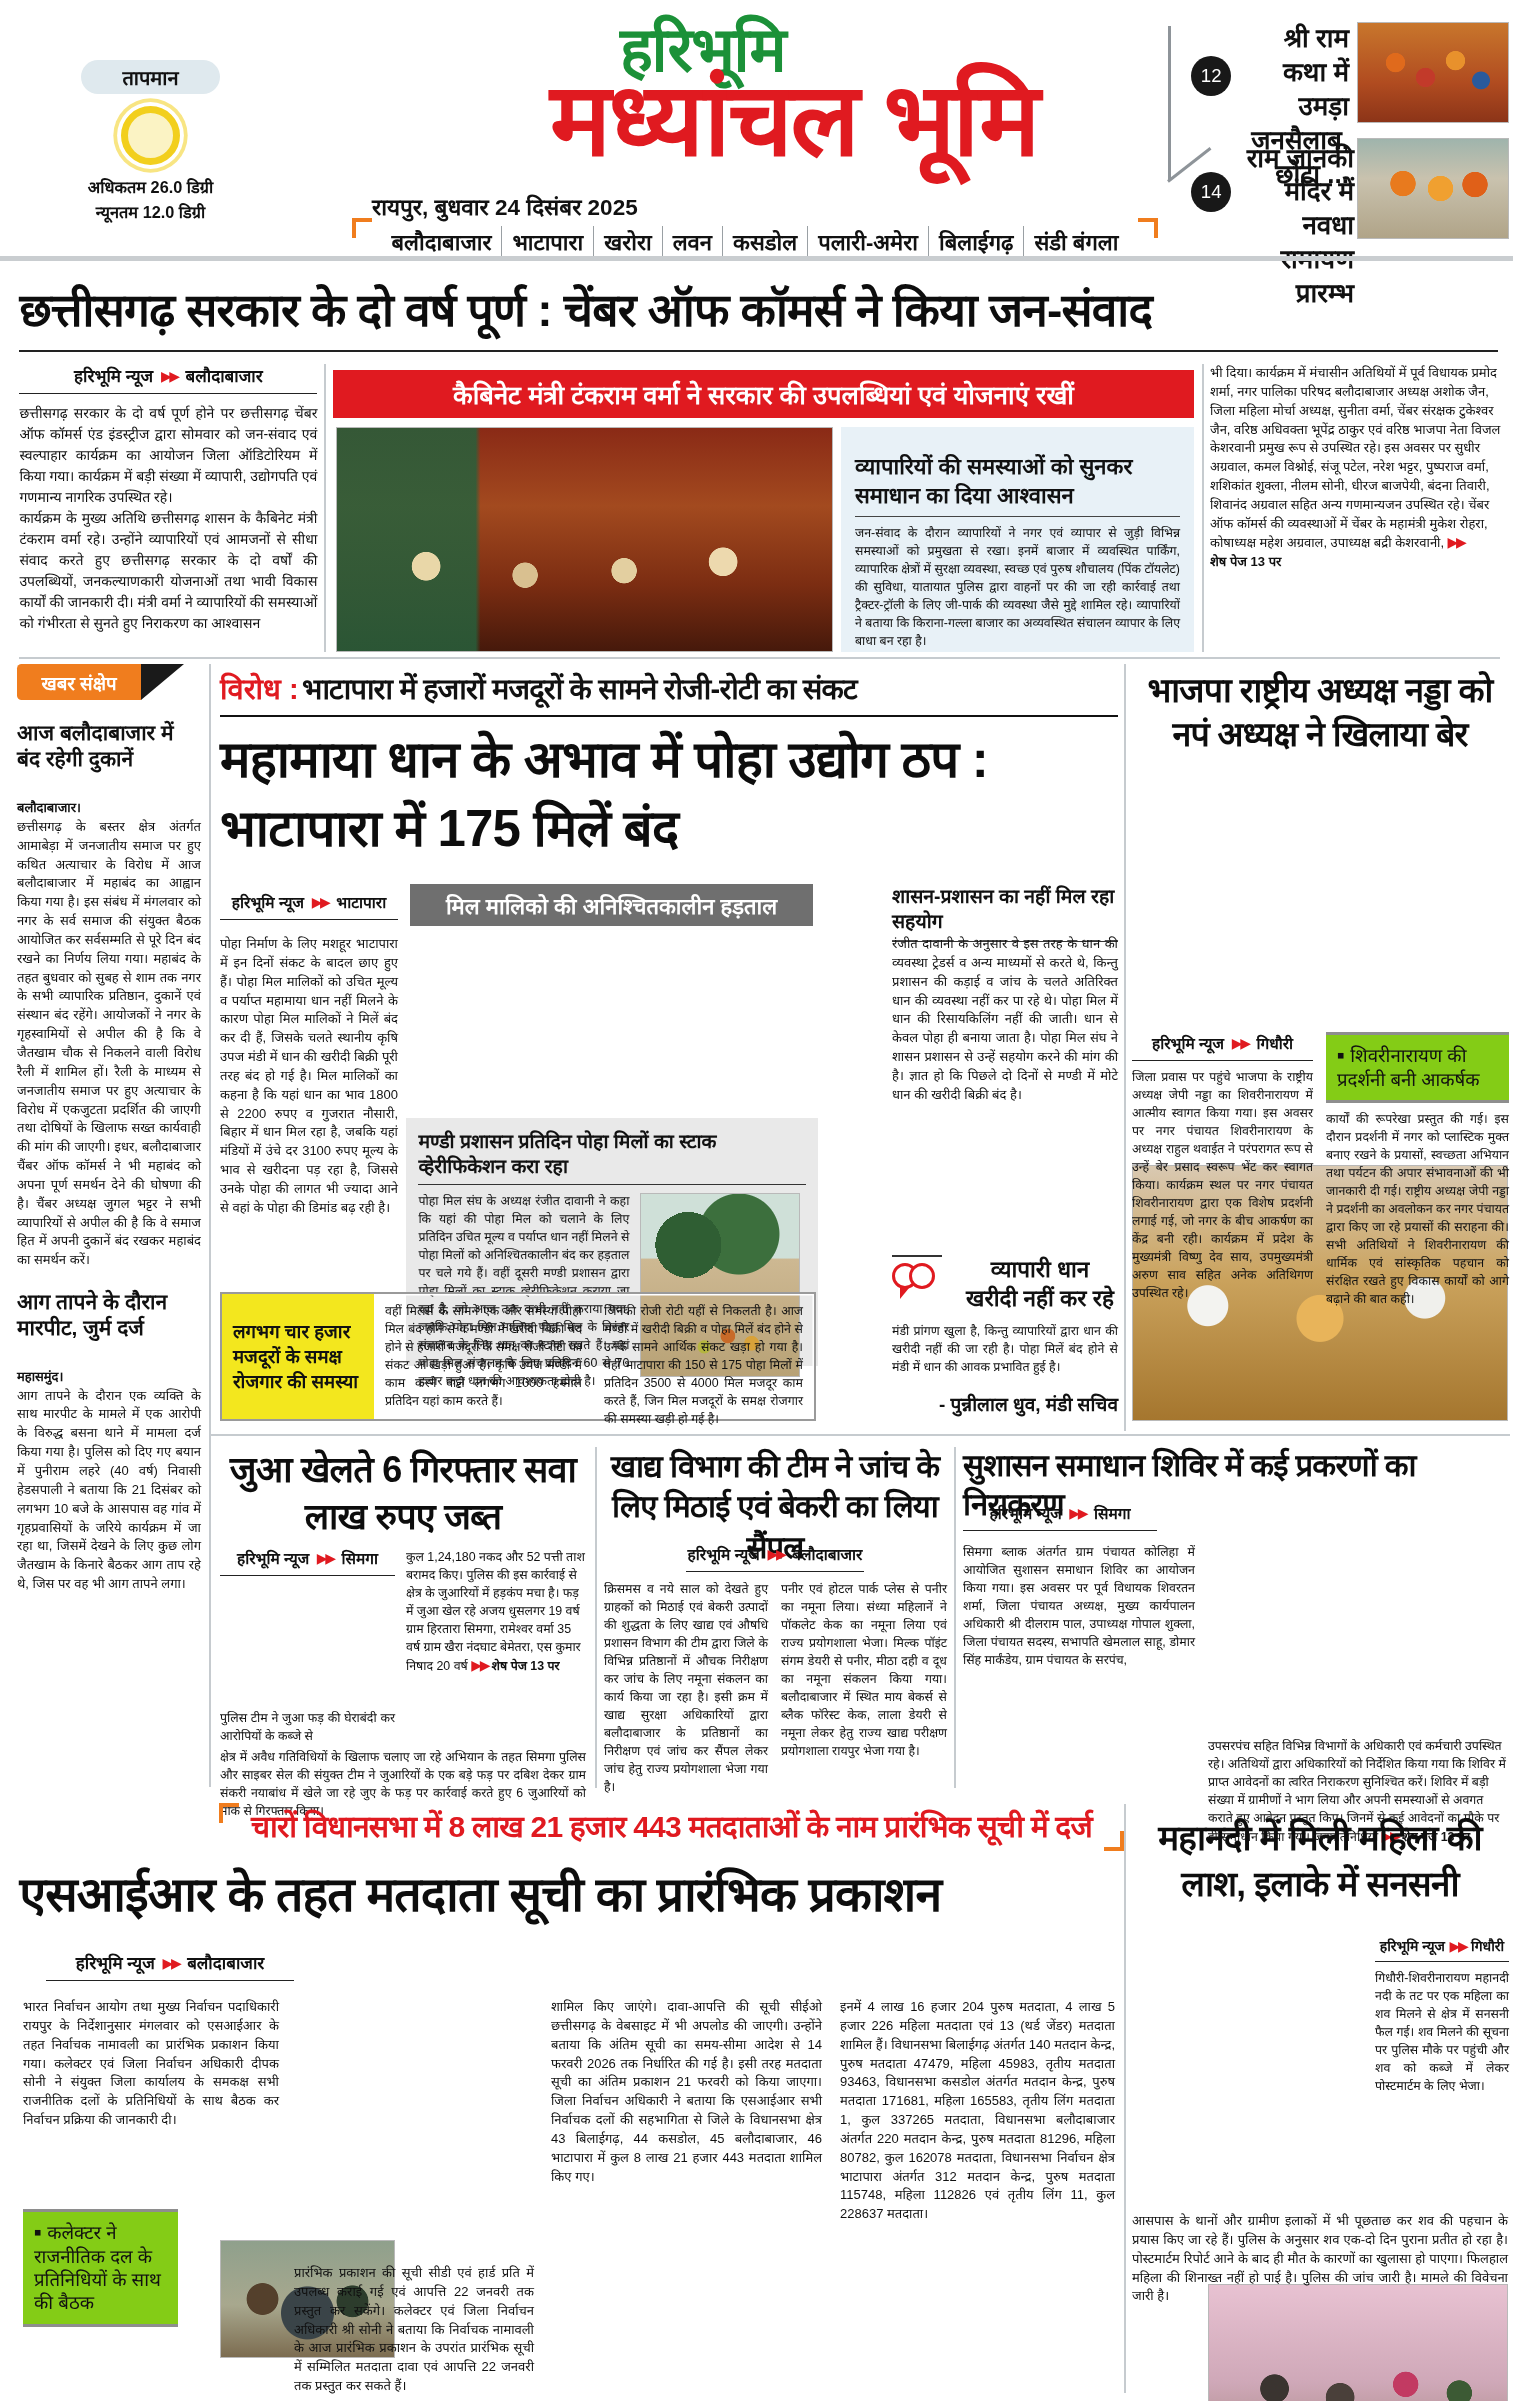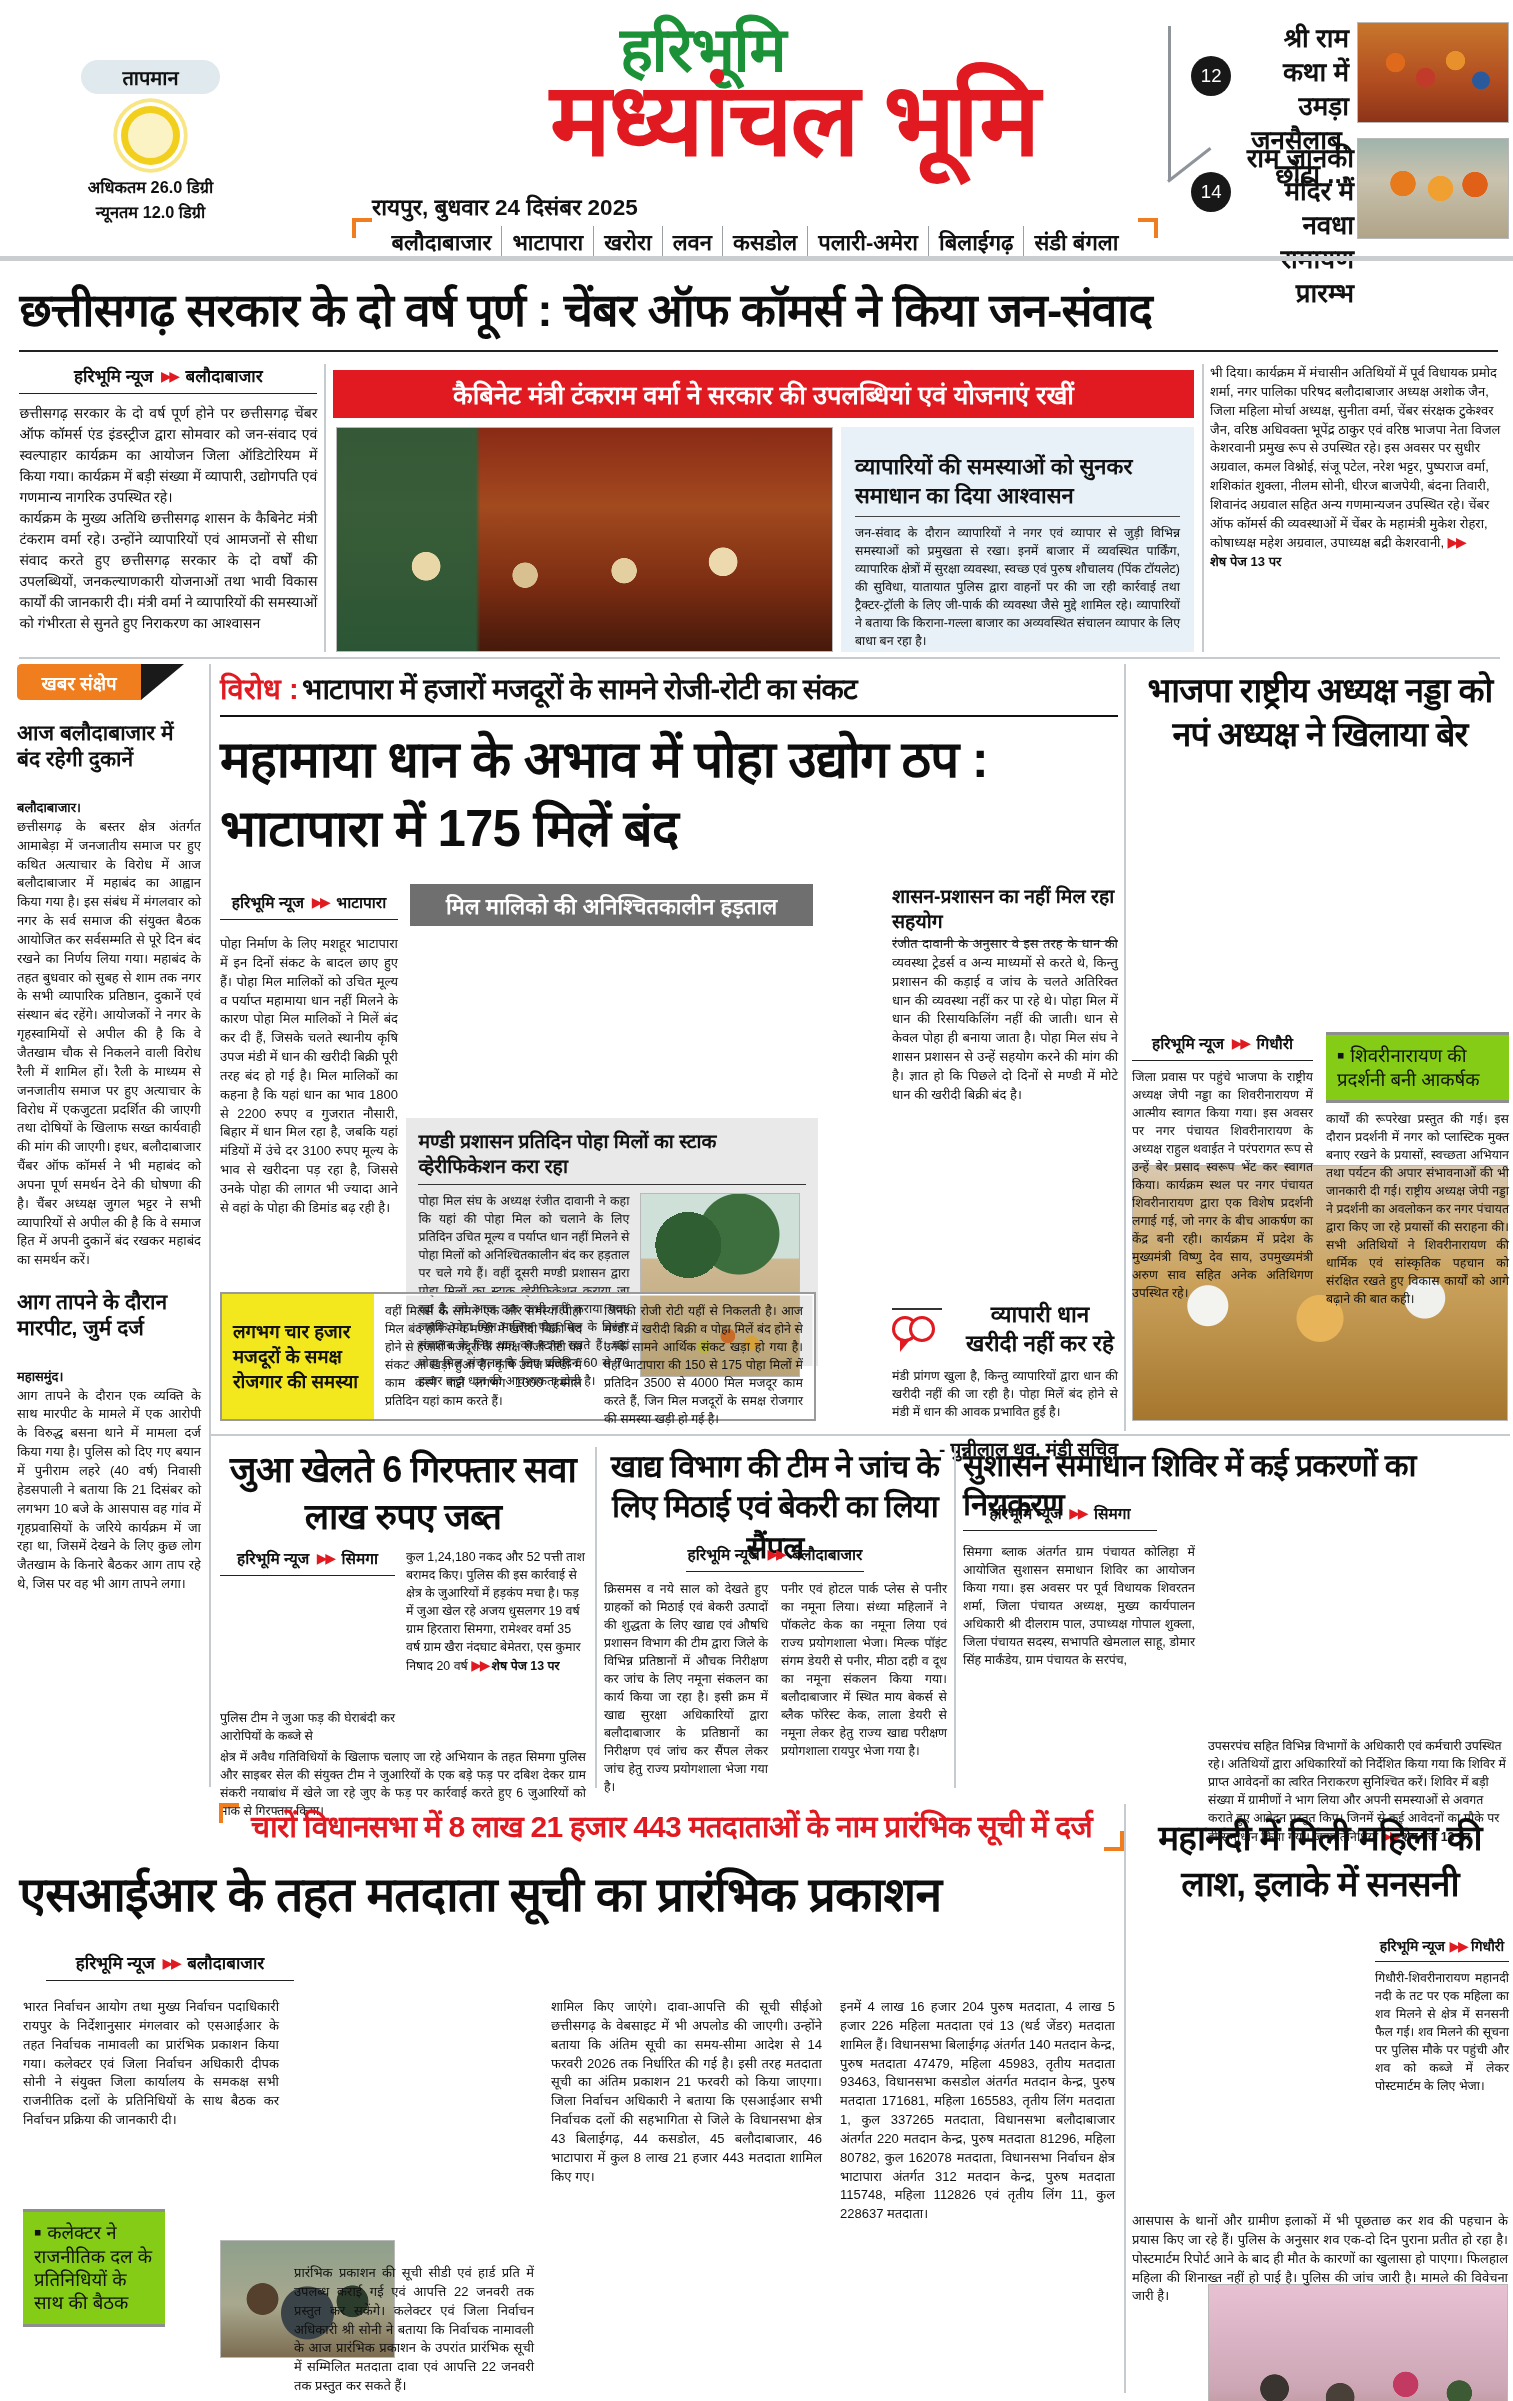--- a/index.html
+++ b/index.html
@@ -212,21 +212,21 @@
     <div style="font-size:19.4px;font-weight:800;border-bottom:1.5px solid #333;padding-bottom:4.6px;line-height:1.3;">मण्डी प्रशासन प्रतिदिन पोहा मिलों का स्टाक व्हेरीफिकेशन करा रहा</div>
     <div style="display:flex;gap:11px;margin-top:7.7px;">
       <div class="body-sm" style="width:211px;font-size:12.4px;">पोहा मिल संघ के अध्यक्ष रंजीत दावानी ने कहा कि यहां की पोहा मिल को चलाने के लिए प्रतिदिन उचित मूल्य व पर्याप्त धान नहीं मिलने से पोहा मिलों को अनिश्चितकालीन बंद कर हड़ताल पर चले गये हैं। वहीं दूसरी मण्डी प्रशासन द्वारा पोहा मिलों का स्टाक व्हेरीफिकेशन कराया जा रहा है, जो आज तक कभी नहीं कराया गया, जबकि पोहा मिल मालिक पोहा मिल के निरंतर संचालन के लिए धान का स्टाक रखते हैं। यहां पोहा मिल संचालन के लिए प्रतिदिन 60 से 70 हजार कट्टा धान की आवश्यकता होती है।</div>
       <div class="photo ph-mandi" style="width:160px;height:184px;"></div>
     </div>
   </div>
 
   <div class="abs body-sm" style="left:892px;top:935px;width:226px;height:310px;">रंजीत दावानी के अनुसार वे इस तरह के धान की व्यवस्था ट्रेडर्स व अन्य माध्यमों से करते थे, किन्तु प्रशासन की कड़ाई व जांच के चलते अतिरिक्त धान की व्यवस्था नहीं कर पा रहे थे। पोहा मिल में धान की रिसायकिलिंग नहीं की जाती। धान से केवल पोहा ही बनाया जाता है। पोहा मिल संघ ने शासन प्रशासन से उन्हें सहयोग करने की मांग की है। ज्ञात हो कि पिछले दो दिनों से मण्डी में मोटे धान की खरीदी बिक्री बंद है।</div>
 
   <div class="abs" style="left:892px;top:1255px;width:226px;">
-    <div style="display:flex;align-items:center;gap:20px;margin-top:45px;">
+    <div style="display:flex;align-items:flex-start;gap:20px;">
       <div style="position:relative;width:50px;height:43px;flex:none;border-top:2.3px solid #333;">
         <div style="position:absolute;left:0;top:6.2px;width:26px;height:26px;border:3.1px solid var(--red);border-radius:50%;"></div>
         <div style="position:absolute;left:17px;top:6.2px;width:26px;height:26px;border:3.1px solid var(--red);border-radius:50%;background:#fff;"></div>
         <div style="position:absolute;left:7.7px;top:31px;width:0;height:0;border-left:9.3px solid var(--red);border-bottom:11px solid transparent;"></div>
       </div>
       <div style="font-size:22.5px;font-weight:900;line-height:1.3;text-align:center;">व्यापारी धान खरीदी नहीं कर रहे</div>
     </div>
     <div class="body-sm" style="margin-top:9.3px;font-size:12.4px;">मंडी प्रांगण खुला है, किन्तु व्यापारियों द्वारा धान की खरीदी नहीं की जा रही है। पोहा मिलें बंद होने से मंडी में धान की आवक प्रभावित हुई है।</div>
     <div style="margin-top:14px;font-weight:800;font-size:19px;text-align:right;">- पुन्नीलाल धुव, मंडी सचिव</div>
   </div>
@@ -319,21 +319,21 @@
 
   <div class="abs" style="left:46px;top:1951px;width:248px;">
     <div class="byline" style="font-size:17px;">
       <span>हरिभूमि न्यूज</span>
       <span class="arrows">▶▶</span>
       <span>बलौदाबाजार</span>
     </div>
   </div>
 
   <div class="abs body-sm" style="left:23px;top:1998px;width:256px;font-size:13px;">भारत निर्वाचन आयोग तथा मुख्य निर्वाचन पदाधिकारी रायपुर के निर्देशानुसार मंगलवार को एसआईआर के तहत निर्वाचक नामावली का प्रारंभिक प्रकाशन किया गया। कलेक्टर एवं जिला निर्वाचन अधिकारी दीपक सोनी ने संयुक्त जिला कार्यालय के समकक्ष सभी राजनीतिक दलों के प्रतिनिधियों के साथ बैठक कर निर्वाचन प्रक्रिया की जानकारी दी।</div>
-  <div class="abs inset-box" style="left:23px;top:2209px;width:142px;">
+  <div class="abs inset-box" style="left:23px;top:2209px;width:155px;">
     <span class="sq">■</span><span>कलेक्टर ने राजनीतिक दल के प्रतिनिधियों के साथ की बैठक</span>
   </div>
 
   <div class="abs body-sm" style="left:294px;top:2264px;width:240px;height:124px;font-size:13px;">प्रारंभिक प्रकाशन की सूची सीडी एवं हार्ड प्रति में उपलब्ध कराई गई एवं आपत्ति 22 जनवरी तक प्रस्तुत कर सकेंगे। कलेक्टर एवं जिला निर्वाचन अधिकारी श्री सोनी ने बताया कि निर्वाचक नामावली के आज प्रारंभिक प्रकाशन के उपरांत प्रारंभिक सूची में सम्मिलित मतदाता दावा एवं आपत्ति 22 जनवरी तक प्रस्तुत कर सकते हैं।</div>
   <div class="abs body-sm" style="left:194px;top:2264px;width:85px;height:124px;font-size:13px;overflow:hidden;"></div>
 
   <div class="abs body-sm" style="left:551px;top:1998px;width:271px;height:391px;font-size:13px;">शामिल किए जाएंगे। दावा-आपत्ति की सूची सीईओ छत्तीसगढ़ के वेबसाइट में भी अपलोड की जाएगी। उन्होंने बताया कि अंतिम सूची का समय-सीमा आदेश से 14 फरवरी 2026 तक निर्धारित की गई है। इसी तरह मतदाता सूची का अंतिम प्रकाशन 21 फरवरी को किया जाएगा। जिला निर्वाचन अधिकारी ने बताया कि एसआईआर सभी निर्वाचक दलों की सहभागिता से जिले के विधानसभा क्षेत्र 43 बिलाईगढ़, 44 कसडोल, 45 बलौदाबाजार, 46 भाटापारा में कुल 8 लाख 21 हजार 443 मतदाता शामिल किए गए।</div>
   <div class="abs body-sm" style="left:840px;top:1998px;width:275px;height:391px;font-size:13px;">इनमें 4 लाख 16 हजार 204 पुरुष मतदाता, 4 लाख 5 हजार 226 महिला मतदाता एवं 13 (थर्ड जेंडर) मतदाता शामिल हैं। विधानसभा बिलाईगढ़ अंतर्गत 140 मतदान केन्द्र, पुरुष मतदाता 47479, महिला 45983, तृतीय मतदाता 93463, विधानसभा कसडोल अंतर्गत मतदान केन्द्र, पुरुष मतदाता 171681, महिला 165583, तृतीय लिंग मतदाता 1, कुल 337265 मतदाता, विधानसभा बलौदाबाजार अंतर्गत 220 मतदान केन्द्र, पुरुष मतदाता 81296, महिला 80782, कुल 162078 मतदाता, विधानसभा निर्वाचन क्षेत्र भाटापारा अंतर्गत 312 मतदान केन्द्र, पुरुष मतदाता 115748, महिला 112826 एवं तृतीय लिंग 11, कुल 228637 मतदाता।</div>
 
   <div class="abs vrule" style="left:1124px;top:1804px;height:589px;"></div>

